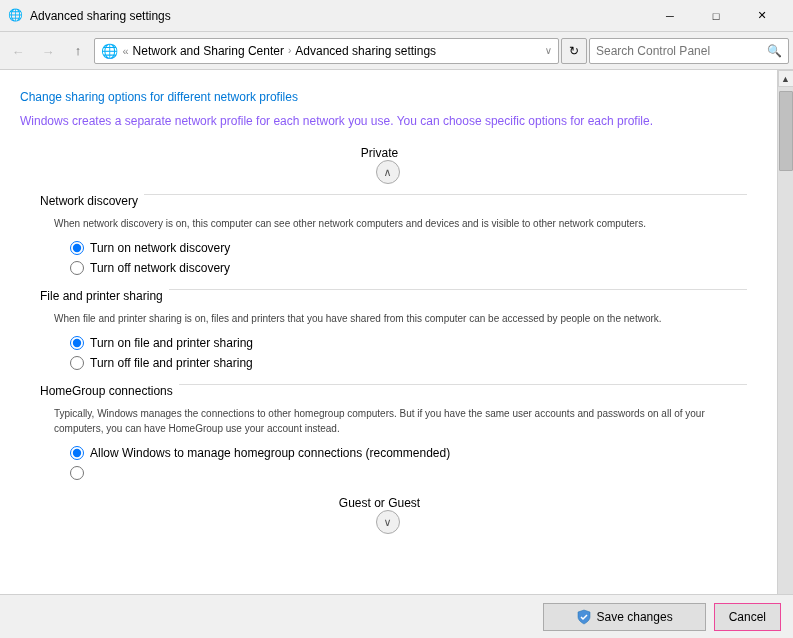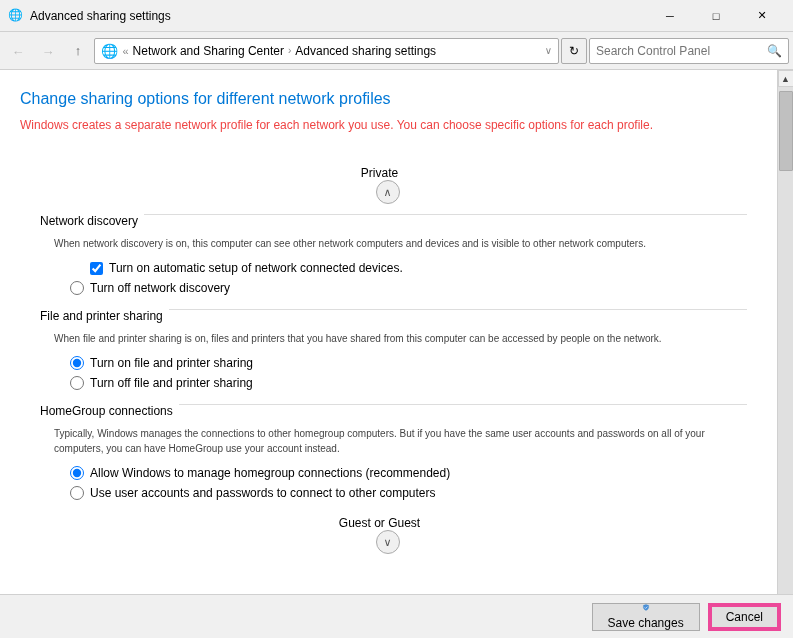--- a/index.html
+++ b/index.html
@@ -190,28 +190,28 @@
       border: 1px solid #ababab;
       position: absolute;
       top: 4px;
       left: 1px;
       border-radius: 1px;
     }
 
     
     .page-title {
       color: #0078d7;
-      font-size: 16px;
+      font-size: 12px;
       font-weight: 400;
       margin-bottom: 8px;
     }
     .page-subtitle {
-      color: #ef4444;
-      font-size: 12px;
-      margin-bottom: 32px;
+      color: #8b5cf6;
+      font-size: 12px;
+      margin-bottom: 16px;
       line-height: 1.5;
     }
 
     
     .section {
       margin-bottom: 16px;
     }
     .section-header {
       display: flex;
       align-items: center;
@@ -316,36 +316,35 @@
       background: #f0f0f0;
       border-top: 1px solid #d0d0d0;
       display: flex;
       align-items: center;
       justify-content: flex-end;
       padding: 0 12px;
       gap: 8px;
     }
     .btn-primary {
       height: 28px;
-      padding: 0 15px;
+      padding: 0 32px;
       background: #e0e0e0;
       border: 1px solid #ababab;
       cursor: pointer;
       font-size: 12px;
       color: #000;
       display: flex;
       align-items: center;
       gap: 5px;
-      flex-direction: column;
     }
     .btn-secondary {
       height: 28px;
       padding: 0 14px;
       background: #e0e0e0;
-      border: 4px solid #ec4899;
+      border: 1px solid #ec4899;
       cursor: pointer;
       font-size: 12px;
       color: #000;
     }
   </style>
 </head>
 <body>
 
 <div class="title-bar">
   <span class="title-bar-icon">🌐</span>
@@ -390,23 +389,23 @@
         <div class="section-toggle">∧</div>
       </div>
 
       <div class="subsection">
         <div class="subsection-header">
           <span class="subsection-title">Network discovery</span>
           <div class="subsection-line"></div>
         </div>
         <div class="subsection-desc">When network discovery is on, this computer can see other network computers and devices and is visible to other network computers.</div>
         <div class="radio-group">
-          <label class="checkbox-item">
-            <input type="checkbox" checked="" style="">
-            <span>Turn on automatic setup of network connected devices.</span>
+          <label class="radio-item">
+            <input type="radio" name="network-discovery" checked="" style="">
+            <span>Turn on network discovery</span>
           </label>
           <label class="radio-item">
             <input type="radio" name="network-discovery" style="">
             <span>Turn off network discovery</span>
           </label>
         </div>
       </div>
 
       <div class="subsection">
         <div class="subsection-header">
@@ -432,21 +431,20 @@
           <div class="subsection-line"></div>
         </div>
         <div class="subsection-desc">Typically, Windows manages the connections to other homegroup computers. But if you have the same user accounts and passwords on all of your computers, you can have HomeGroup use your account instead.</div>
         <div class="radio-group">
           <label class="radio-item">
             <input type="radio" name="homegroup" checked="" style="">
             <span>Allow Windows to manage homegroup connections (recommended)</span>
           </label>
           <label class="radio-item">
             <input type="radio" name="homegroup" style="">
-            <span>Use user accounts and passwords to connect to other computers</span>
           </label>
         </div>
       </div>
 
     </div>
 
     <div class="section">
       <div class="section-header">
         <span class="section-title">Guest or Guest</span>
         <div class="section-line"></div>

